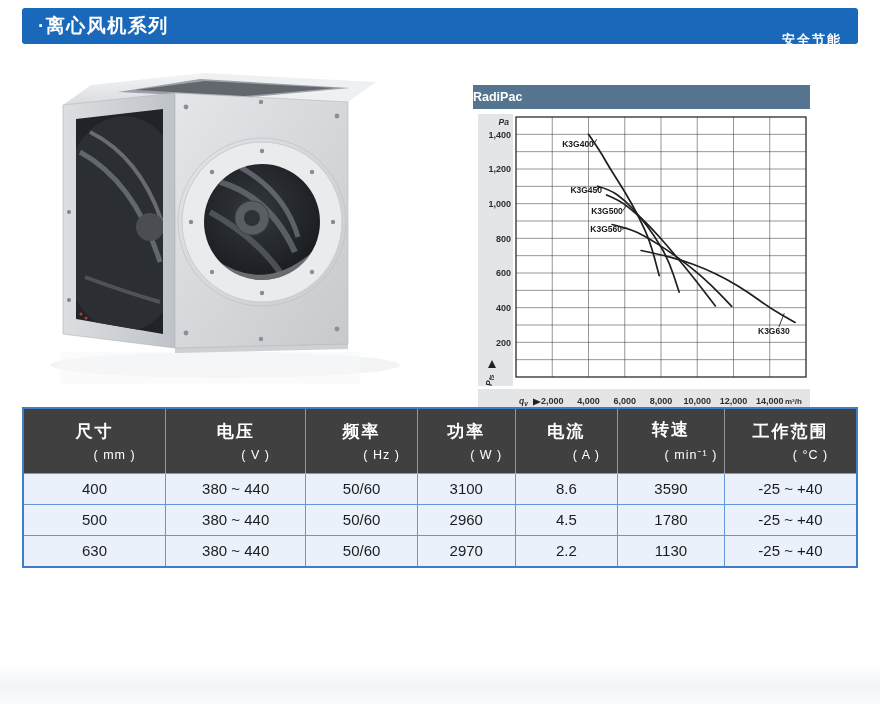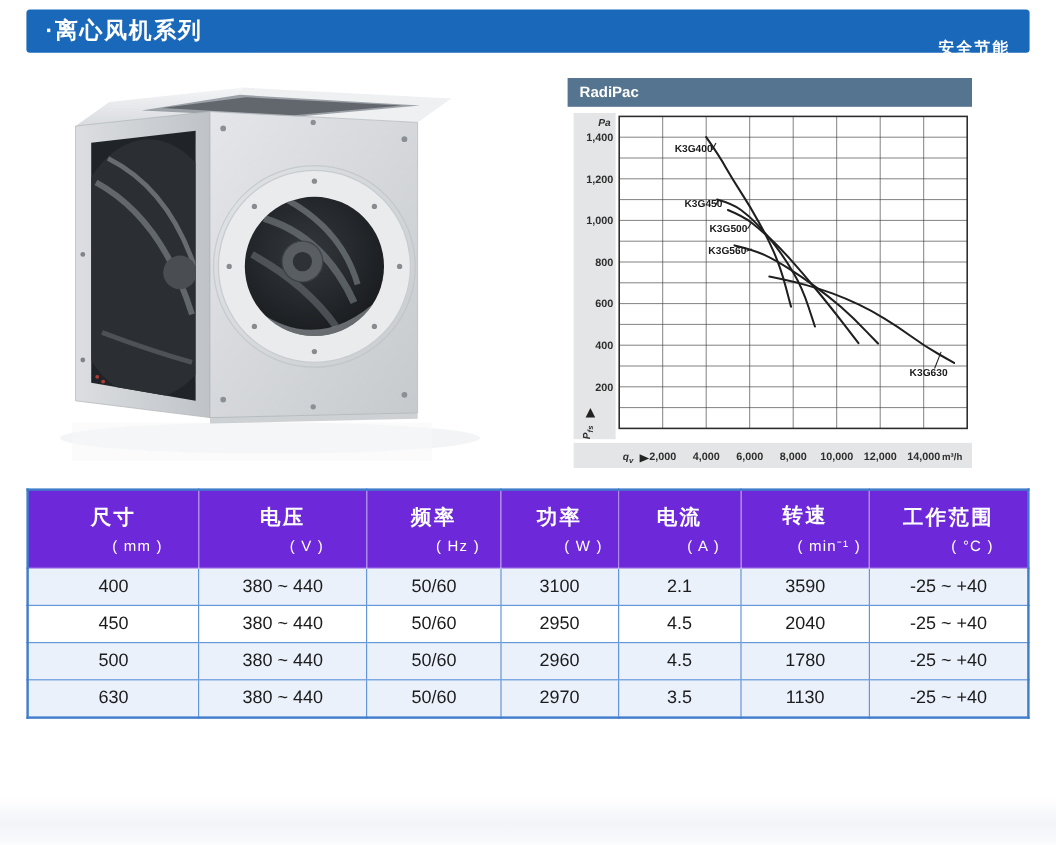--- a/index.html
+++ b/index.html
@@ -9,30 +9,30 @@
   .header-bar{position:absolute;left:22px;top:8px;width:836px;height:36px;background:#1a68ba;
     border-radius:3px;display:flex;align-items:center;justify-content:space-between;
     padding:12px 16px;box-sizing:border-box;color:#fff;}
   .header-title{font-size:19px;font-weight:bold;letter-spacing:1.5px;}
   .header-badge{font-size:13px;font-weight:bold;letter-spacing:2px;margin-top:27px;}
 
   .product{position:absolute;left:40px;top:62px;width:400px;height:330px;}
 
   .chart-panel{position:absolute;left:473px;top:65px;width:337px;}
   .chart-title-bar{height:24px;background:#55748f;color:#fff;font-size:12.5px;font-weight:bold;
-    line-height:24px;padding-left:10px;box-sizing:border-box;}
+    line-height:24px;box-sizing:border-box;margin-top:20px;}
   #chart{display:block;margin-top:5px;}
   .tick{font-family:"Liberation Sans",sans-serif;font-size:9px;font-weight:bold;fill:#2e2e2e;}
   .unit{font-style:italic;font-size:8.5px;}
   .small{font-size:8px;}
   .slabel{font-family:"Liberation Sans",sans-serif;font-size:8.5px;font-weight:bold;fill:#1a1a1a;}
 
   .spec-table{position:absolute;left:22px;top:407px;width:836px;border-collapse:collapse;
     table-layout:fixed;border:2px solid #3f7dcb;}
-  .spec-table th{background:#6d28d9;color:#fff;padding:9px 0 10px;
+  .spec-table th{background:#404040;color:#fff;padding:9px 0 10px;
     border:1px solid rgba(255,255,255,.45);vertical-align:middle;margin-top:32px;}
   .spec-table th .h1{font-size:17px;font-weight:bold;letter-spacing:2px;}
   .spec-table th .h2{font-size:12.5px;font-weight:normal;margin-top:5px;letter-spacing:1px;padding-left:40px;}
   .spec-table td{background:#fff;text-align:center;font-size:15px;color:#1c1c1c;
     padding:6px 0 7px;border:1px solid #6496da;}
   .spec-table tr.alt td{background:#eaf1fb;}
 
   .bottom-band{position:absolute;left:0;top:664px;width:880px;height:40px;
     background:linear-gradient(180deg,#ffffff 0%,#f2f4f8 55%,#fafbfd 100%);}
 </style>
@@ -246,48 +246,39 @@
             <div class="h2">( °C )</div>
           </th>
         </tr>
       </thead>
       <tbody>
         <tr class="alt">
           <td>400</td>
           <td>380 ~ 440</td>
           <td>50/60</td>
           <td>3100</td>
-          <td>2.1</td>
+          <td>8.6</td>
           <td>3590</td>
-          <td>-25 ~ +40</td>
-        </tr>
-        <tr>
-          <td>450</td>
-          <td>380 ~ 440</td>
-          <td>50/60</td>
-          <td>2950</td>
-          <td>4.5</td>
-          <td>2040</td>
           <td>-25 ~ +40</td>
         </tr>
         <tr class="alt">
           <td>500</td>
           <td>380 ~ 440</td>
           <td>50/60</td>
           <td>2960</td>
           <td>4.5</td>
           <td>1780</td>
           <td>-25 ~ +40</td>
         </tr>
         <tr class="alt">
           <td>630</td>
           <td>380 ~ 440</td>
           <td>50/60</td>
           <td>2970</td>
-          <td>3.5</td>
+          <td>2.2</td>
           <td>1130</td>
           <td>-25 ~ +40</td>
         </tr>
       </tbody>
     </table>
 
   <div class="bottom-band"></div>
 </div>
 
 </body></html>

